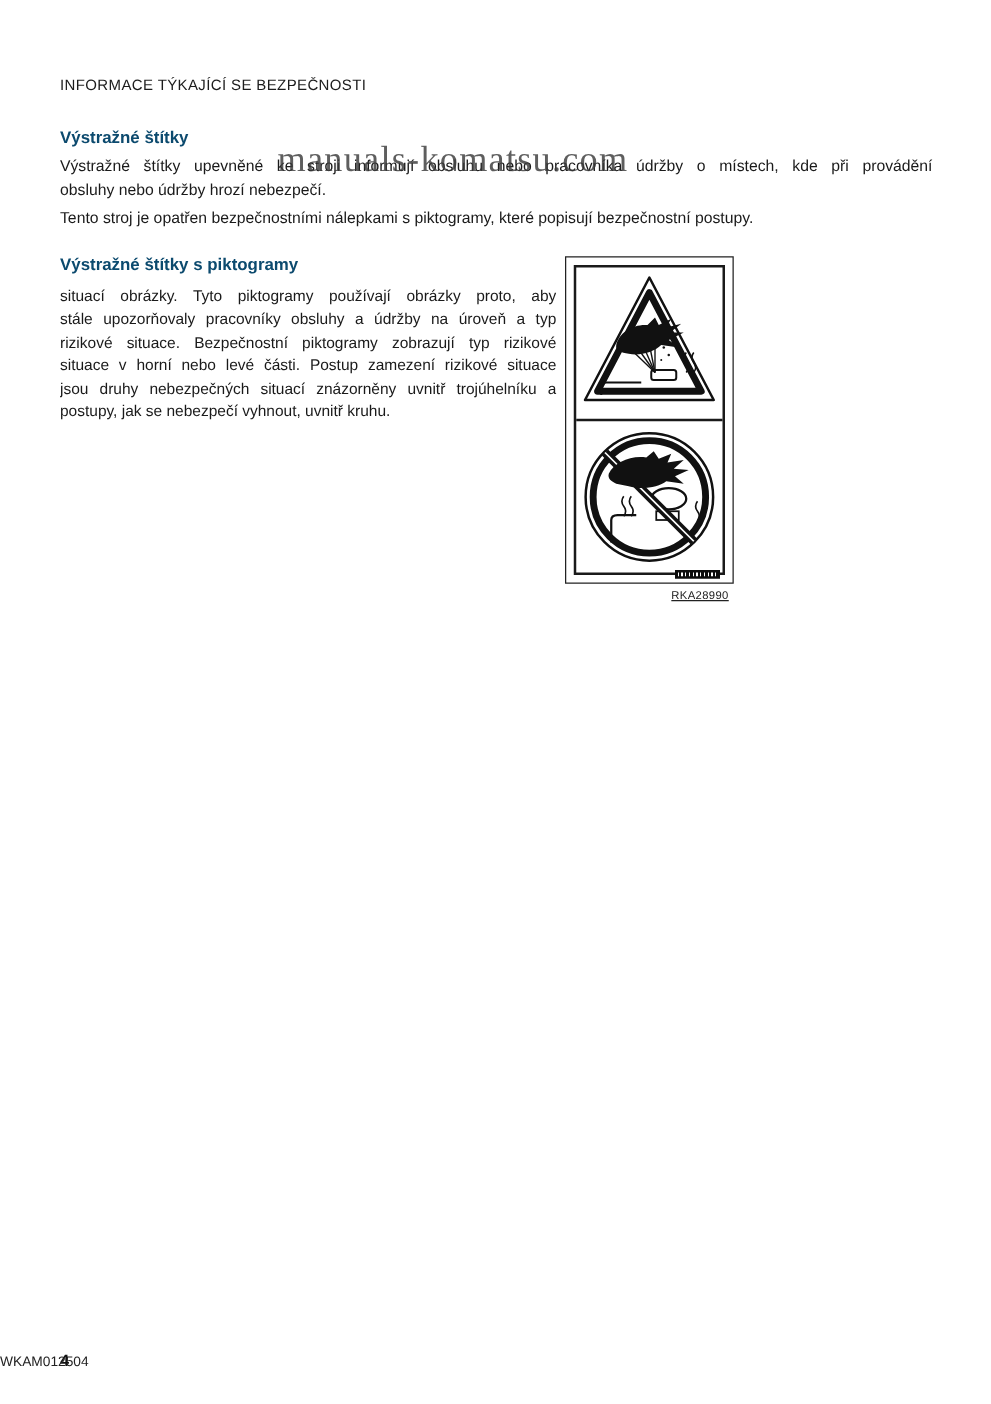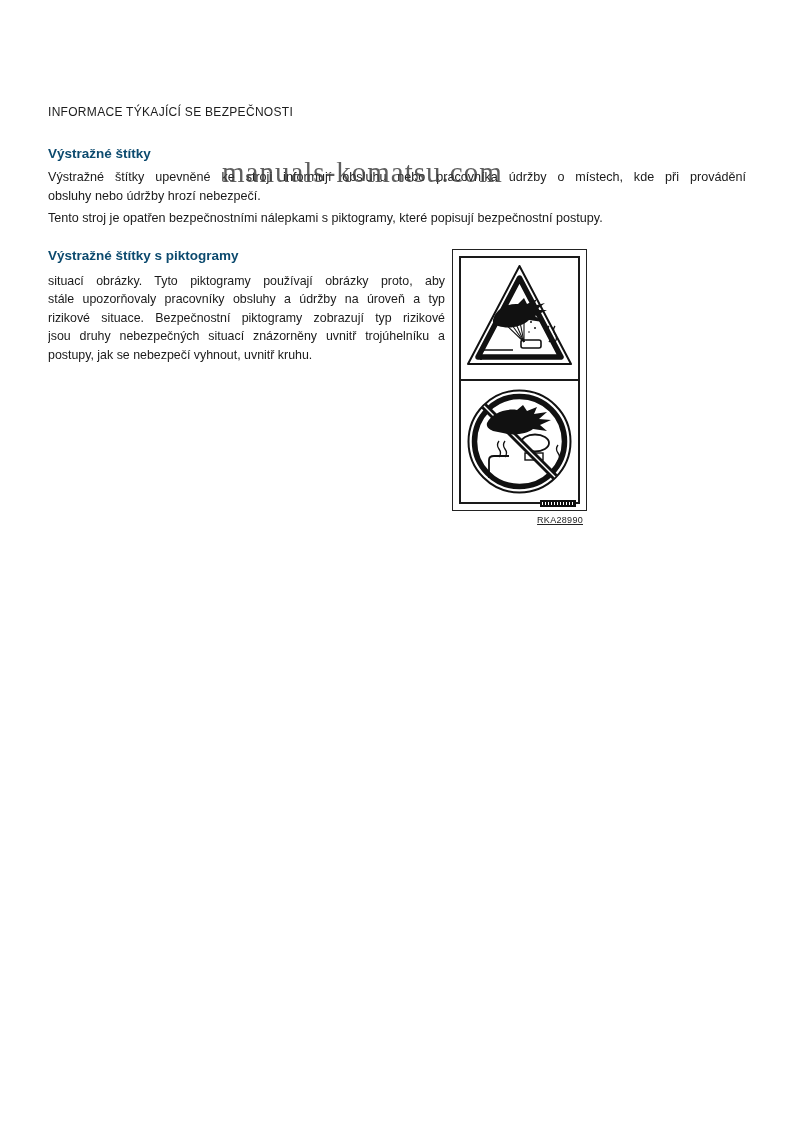--- a/index.html
+++ b/index.html
@@ -1,20 +1,20 @@
 <!DOCTYPE html>
 <html><head>
 <meta charset="utf-8">
 <style>
   html,body { margin:0; padding:0; background:#ffffff; }
   .page {
     position:relative; width:793px; height:1123px; background:#ffffff;
     font-family:"Liberation Sans", sans-serif; color:#161616; overflow:hidden;
   }
-  .abs { position:absolute;margin-top:44px; }
+  .abs { position:absolute; }
   .running-header {
     left:48px; top:61px; font-size:12px; letter-spacing:0.3px; color:#1c1c1c;
   }
   .watermark {
     left:222px; top:112px; font-family:Liberation Serif, serif;
     font-size:29px; color:#3b3b3b; opacity:0.82; letter-spacing:1px; z-index:5;
   }
   .h-bold { left:48px; font-size:13.5px; font-weight:bold; color:#0c4a6e; }
   .body-text { left:48px; font-size:12.6px; line-height:19px; color:#1a1a1a; }
   .para-wide { width:698px; }
@@ -65,20 +65,21 @@
   </div>
 
   <div class="abs body-text para-wide" style="top:165px;">Tento stroj je opatřen bezpečnostními nálepkami s piktogramy, které popisují bezpečnostní postupy.</div>
 
   <div class="abs h-bold" style="top:204px;">Výstražné štítky s piktogramy</div>
 
   <div class="abs body-text col-text" style="top:228px;">
     <div class="jline-narrow">situací obrázky. Tyto piktogramy používají obrázky proto, aby</div>
     <div class="jline-narrow">stále upozorňovaly pracovníky obsluhy a údržby na úroveň a typ</div>
     <div class="jline-narrow">rizikové situace. Bezpečnostní piktogramy zobrazují typ rizikové</div>
+    <div class="jline-narrow">situace v horní nebo levé části. Postup zamezení rizikové situace</div>
     <div class="jline-narrow">jsou druhy nebezpečných situací znázorněny uvnitř trojúhelníku a</div>
     <div class="nline">postupy, jak se nebezpečí vyhnout, uvnitř kruhu.</div>
   </div>
 
   <div class="abs figure-box">
     <div class="figure-inner">
 
       <div class="fig-panel top">
         <svg viewBox="0 0 117 121" xmlns="http://www.w3.org/2000/svg">
           <polygon points="58.5,8 110,106 7,106" fill="#ffffff" stroke="#111" stroke-width="2" stroke-linejoin="round"></polygon>

